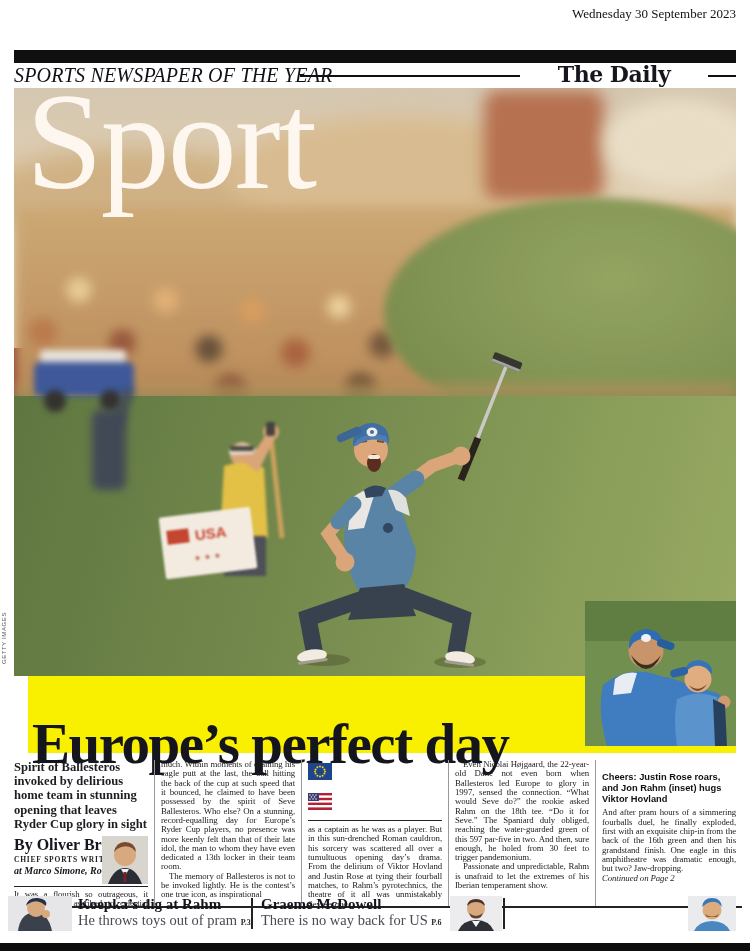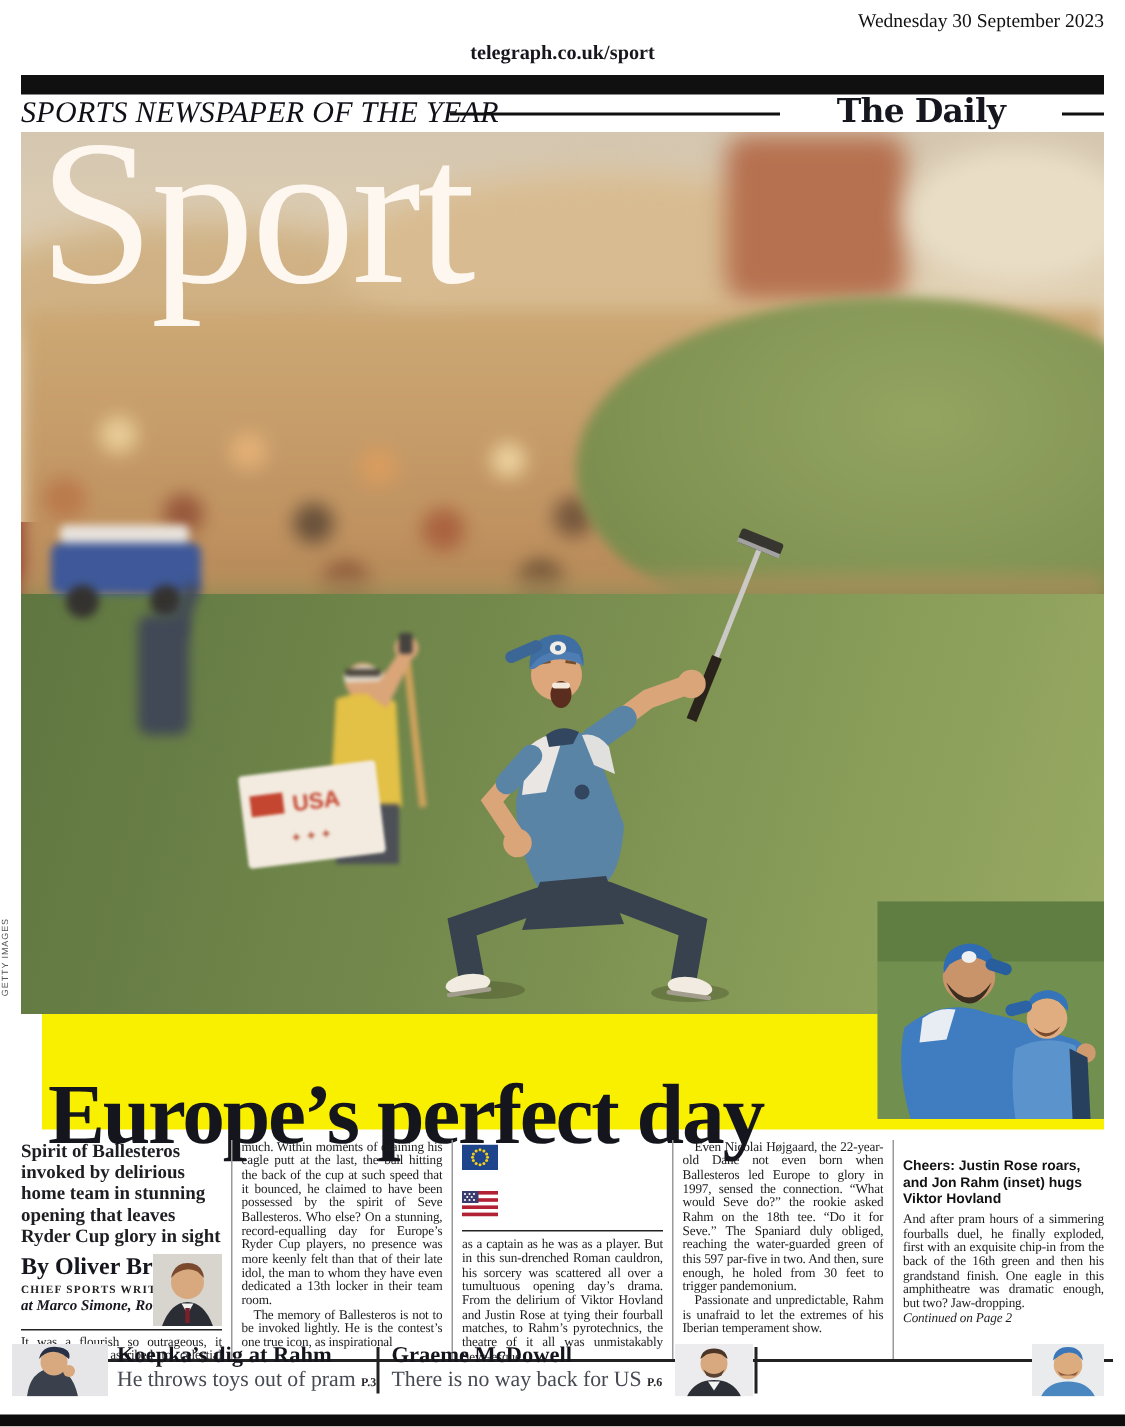--- a/index.html
+++ b/index.html
@@ -116,21 +116,20 @@
   .t-div{position:absolute;top:2px;width:1.5px;height:31px;background:#222;}
   .t-photo{position:absolute;top:0;height:35px;overflow:hidden;}
   .bottombar{top:943px;left:0;width:750px;height:8px;background:#0d0d0d;}
 </style>
 </head>
 <body>
 
 <div class="page">
 
   <div class="abs dateline">Wednesday 30 September 2023</div>
-  <div class="abs urlline">telegraph.co.uk/sport</div>
   <div class="abs blackbar"></div>
   <div class="abs award">SPORTS NEWSPAPER OF THE YEAR</div>
   <div class="abs rule-h bannerule1"></div>
   <div class="abs brand">The Daily Telegraph</div>
   <div class="abs rule-h bannerule2"></div>
 
   <div class="abs photo">
     <div class="sky"></div>
     <div class="blob b-left"></div>
     <div class="blob b-tan"></div>

